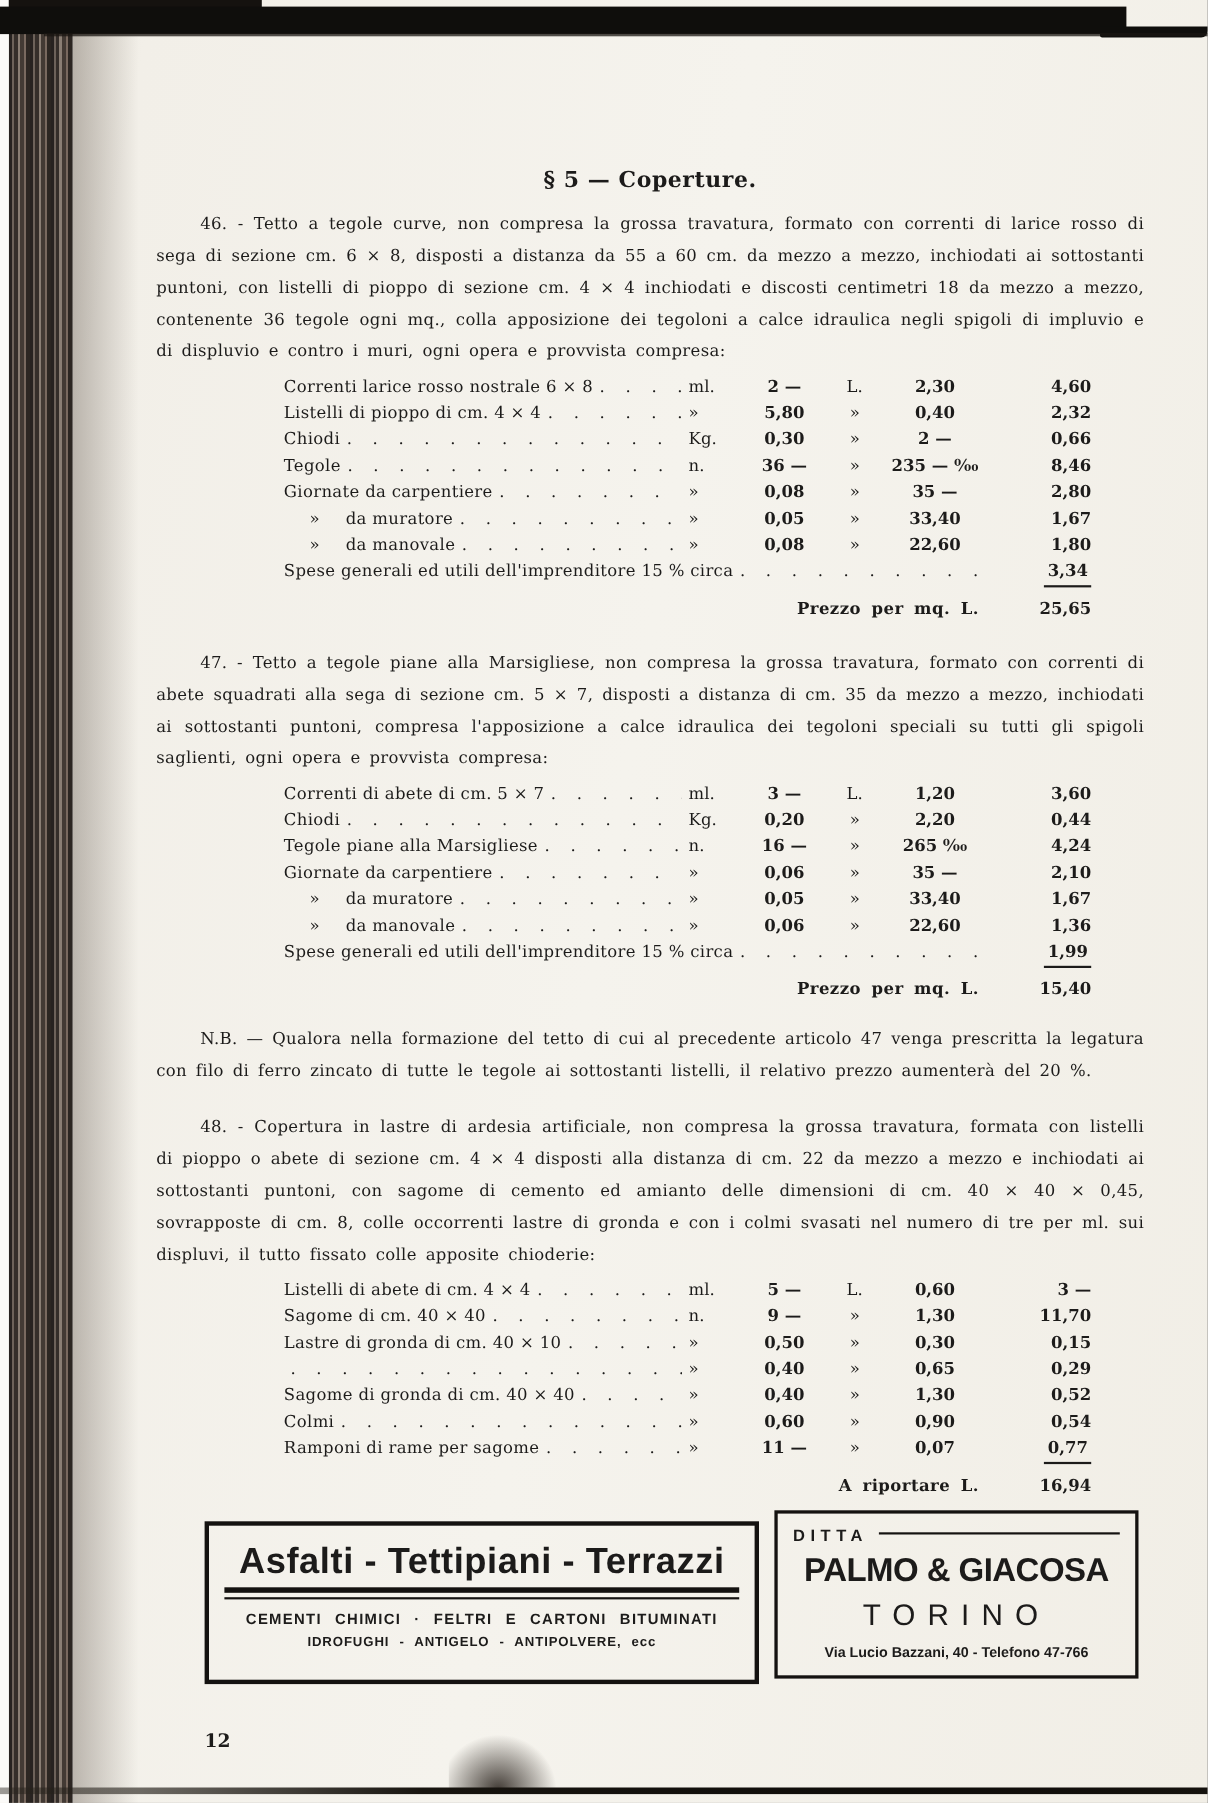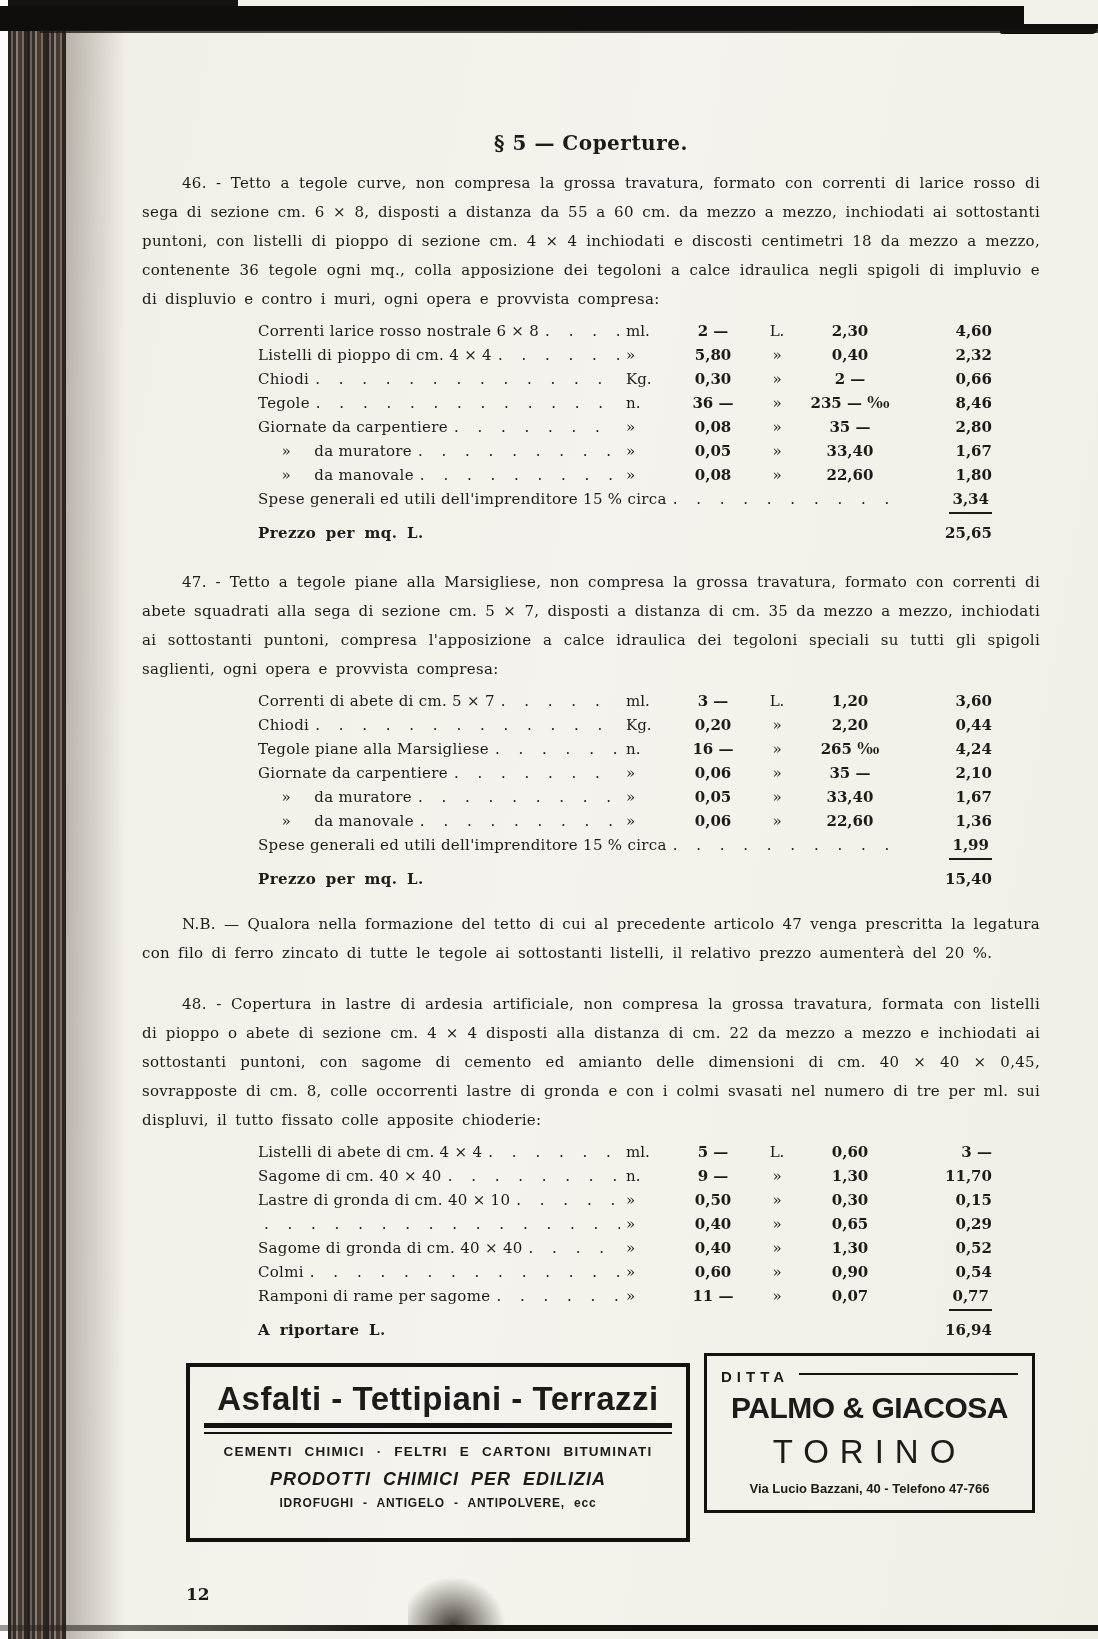--- a/index.html
+++ b/index.html
@@ -30,21 +30,21 @@
   .top-line{position:absolute;left:40px;right:0;top:30px;height:3px;background:rgba(25,22,18,.75);z-index:6;}
   .bottom-line{
     position:absolute;left:0;right:0;bottom:8px;height:6px;z-index:6;
     background:linear-gradient(to right,rgba(40,35,28,.45),#17140f 35%,#0e0c09 75%,#14110d);
   }
   .smudge{
     position:absolute;left:408px;bottom:12px;width:100px;height:52px;z-index:5;
     background:radial-gradient(ellipse at 45% 100%,rgba(35,28,22,.85),rgba(35,28,22,0) 68%);
   }
   
-  .content{position:absolute;left:142px;top:129px;width:898px;z-index:7;}
+  .content{position:absolute;left:142px;top:149px;width:898px;z-index:7;}
   .section-title{
     text-align:center;font-weight:bold;font-size:20px;line-height:28px;letter-spacing:.5px;
   }
   .para{
     margin:12px 0 0 0;font-size:15px;line-height:29px;text-align:justify;
     text-indent:40px;letter-spacing:.3px;word-spacing:3px;
   }
   .ptable{margin:5px 0 0 116px;padding-right:48px;font-size:15px;}
   .trow{display:flex;align-items:baseline;line-height:24px;white-space:nowrap;}
   .desc{letter-spacing:.3px;}
@@ -53,21 +53,21 @@
     content:". . . . . . . . . . . . . . . . . . . . . . . . . . . . . . . . . . . . . . . .";
     letter-spacing:7px;
   }
   .unit{width:44px;flex:none;}
   .qty{width:86px;flex:none;text-align:center;font-weight:bold;}
   .cur{width:42px;flex:none;text-align:center;}
   .price{width:104px;flex:none;text-align:center;font-weight:bold;}
   .amount{width:90px;flex:none;text-align:right;font-weight:bold;}
   .amount .val{display:inline-block;}
   .sum-line .val{border-bottom:2px solid #1c1b1a;padding:0 3px 1px 3px;}
-  .trow.total{justify-content:space-between;margin-top:6px;line-height:26px;}
+  .trow.total{justify-content:flex-end;margin-top:6px;line-height:26px;}
   .tlabel{font-weight:bold;margin-right:12px;letter-spacing:.4px;word-spacing:4px;}
   
   .ads{display:flex;align-items:flex-start;margin:20px 0 0 44px;gap:14px;
        font-family:"Liberation Sans","DejaVu Sans",sans-serif;}
   .ad-left{
     flex:none;width:468px;border:4px solid #141210;padding:12px 14px 28px 14px;text-align:center;
   }
   .ad-left-title{
     font-size:33px;font-weight:bold;letter-spacing:.5px;line-height:40px;white-space:nowrap;
   }
@@ -75,21 +75,21 @@
   .ad-left-line1{font-size:13.5px;font-weight:bold;letter-spacing:1.2px;word-spacing:7px;white-space:nowrap;}
   .ad-left-line2{font-size:18px;font-weight:bold;font-style:italic;letter-spacing:1px;word-spacing:6px;margin-top:10px;}
   .ad-left-line3{font-size:12px;font-weight:bold;letter-spacing:.8px;word-spacing:5px;margin-top:6px;}
   .ad-right{
     flex:none;width:297px;border:3px solid #141210;padding:12px 14px 14px 14px;margin-top:-10px;
   }
   .ditta-row{display:flex;align-items:center;}
   .ditta-label{font-size:15px;font-weight:bold;letter-spacing:5px;}
   .ditta-rule{flex:1;border-bottom:2px solid #141210;margin-left:10px;transform:translateY(-3px);}
   .ad-right-name{font-size:30px;font-weight:bold;letter-spacing:-.5px;margin-top:6px;text-align:center;white-space:nowrap;}
-  .ad-right-city{font-size:33px;font-weight:normal;letter-spacing:11px;margin-top:8px;text-align:center;}
+  .ad-right-city{font-size:27px;font-weight:normal;letter-spacing:11px;margin-top:8px;text-align:center;}
   .ad-right-addr{font-size:13px;font-weight:bold;margin-top:10px;text-align:center;white-space:nowrap;}
   .page-number{margin:42px 0 0 44px;font-size:17px;font-weight:bold;}
 </style>
 </head>
 <body>
 
 <div class="page">
 
   <div class="edge-white"></div>
   <div class="binding"></div>
@@ -318,21 +318,20 @@
     <span class="tlabel">A riportare L.</span>
     <span class="amount"><span class="val">16,94</span></span>
   </div>
       </div>
 
     <div class="ads">
       <div class="ad-left">
         <div class="ad-left-title">Asfalti - Tettipiani - Terrazzi</div>
         <div class="double-rule"></div>
         <div class="ad-left-line1">CEMENTI CHIMICI · FELTRI E CARTONI BITUMINATI</div>
-        <div class="ad-left-line2">PRODOTTI CHIMICI PER EDILIZIA</div>
         <div class="ad-left-line3">IDROFUGHI - ANTIGELO - ANTIPOLVERE, ecc</div>
       </div>
       <div class="ad-right">
         <div class="ditta-row">
           <span class="ditta-label">DITTA</span>
           <span class="ditta-rule"></span>
         </div>
         <div class="ad-right-name">PALMO &amp; GIACOSA</div>
         <div class="ad-right-city">TORINO</div>
         <div class="ad-right-addr">Via Lucio Bazzani, 40 - Telefono 47-766</div>

